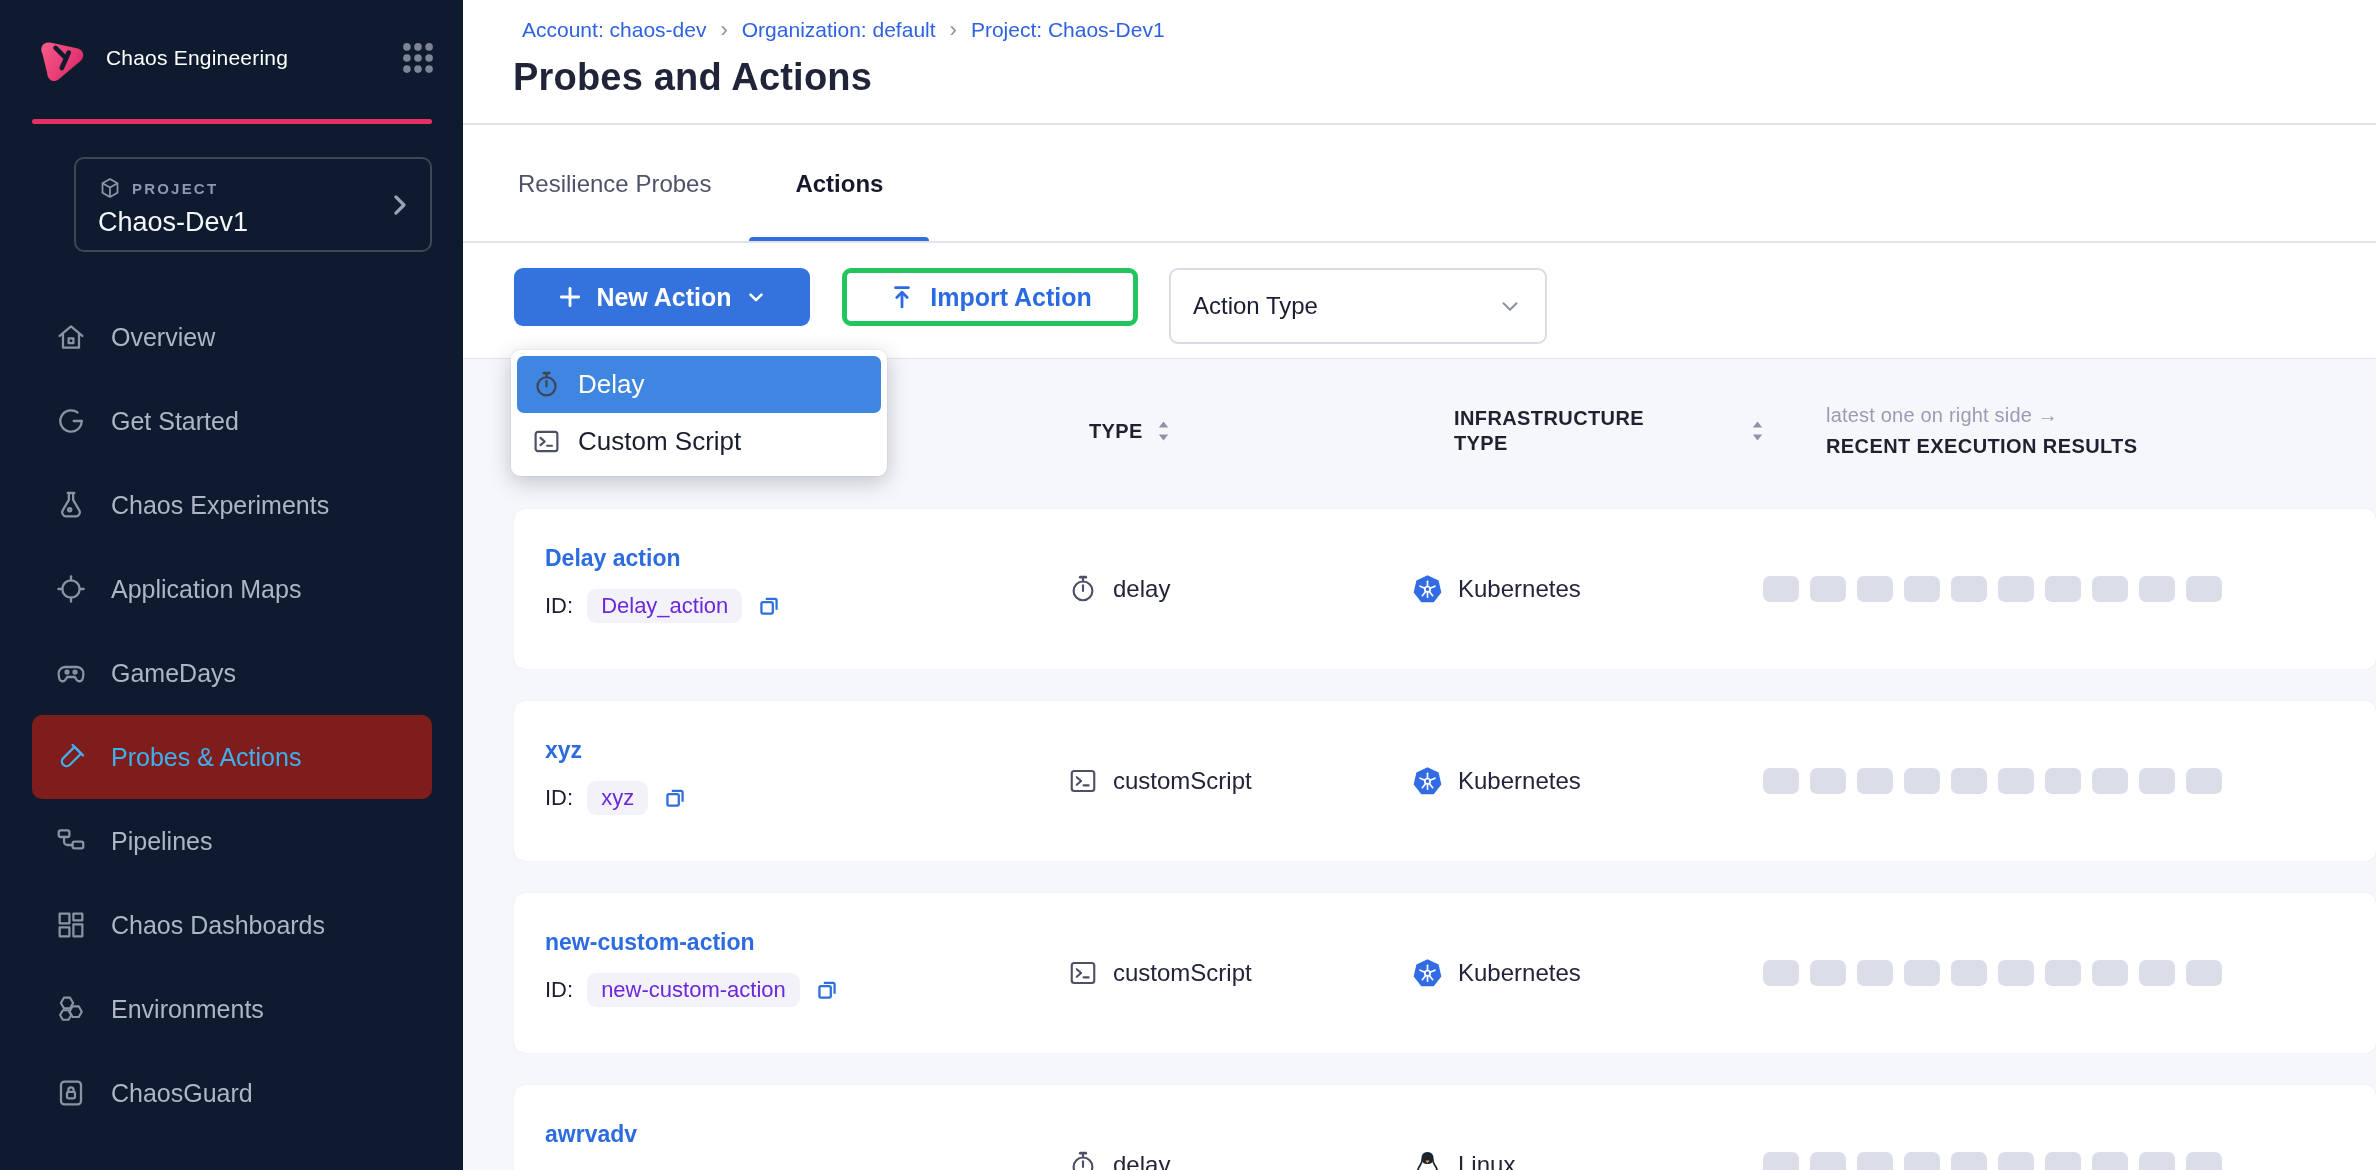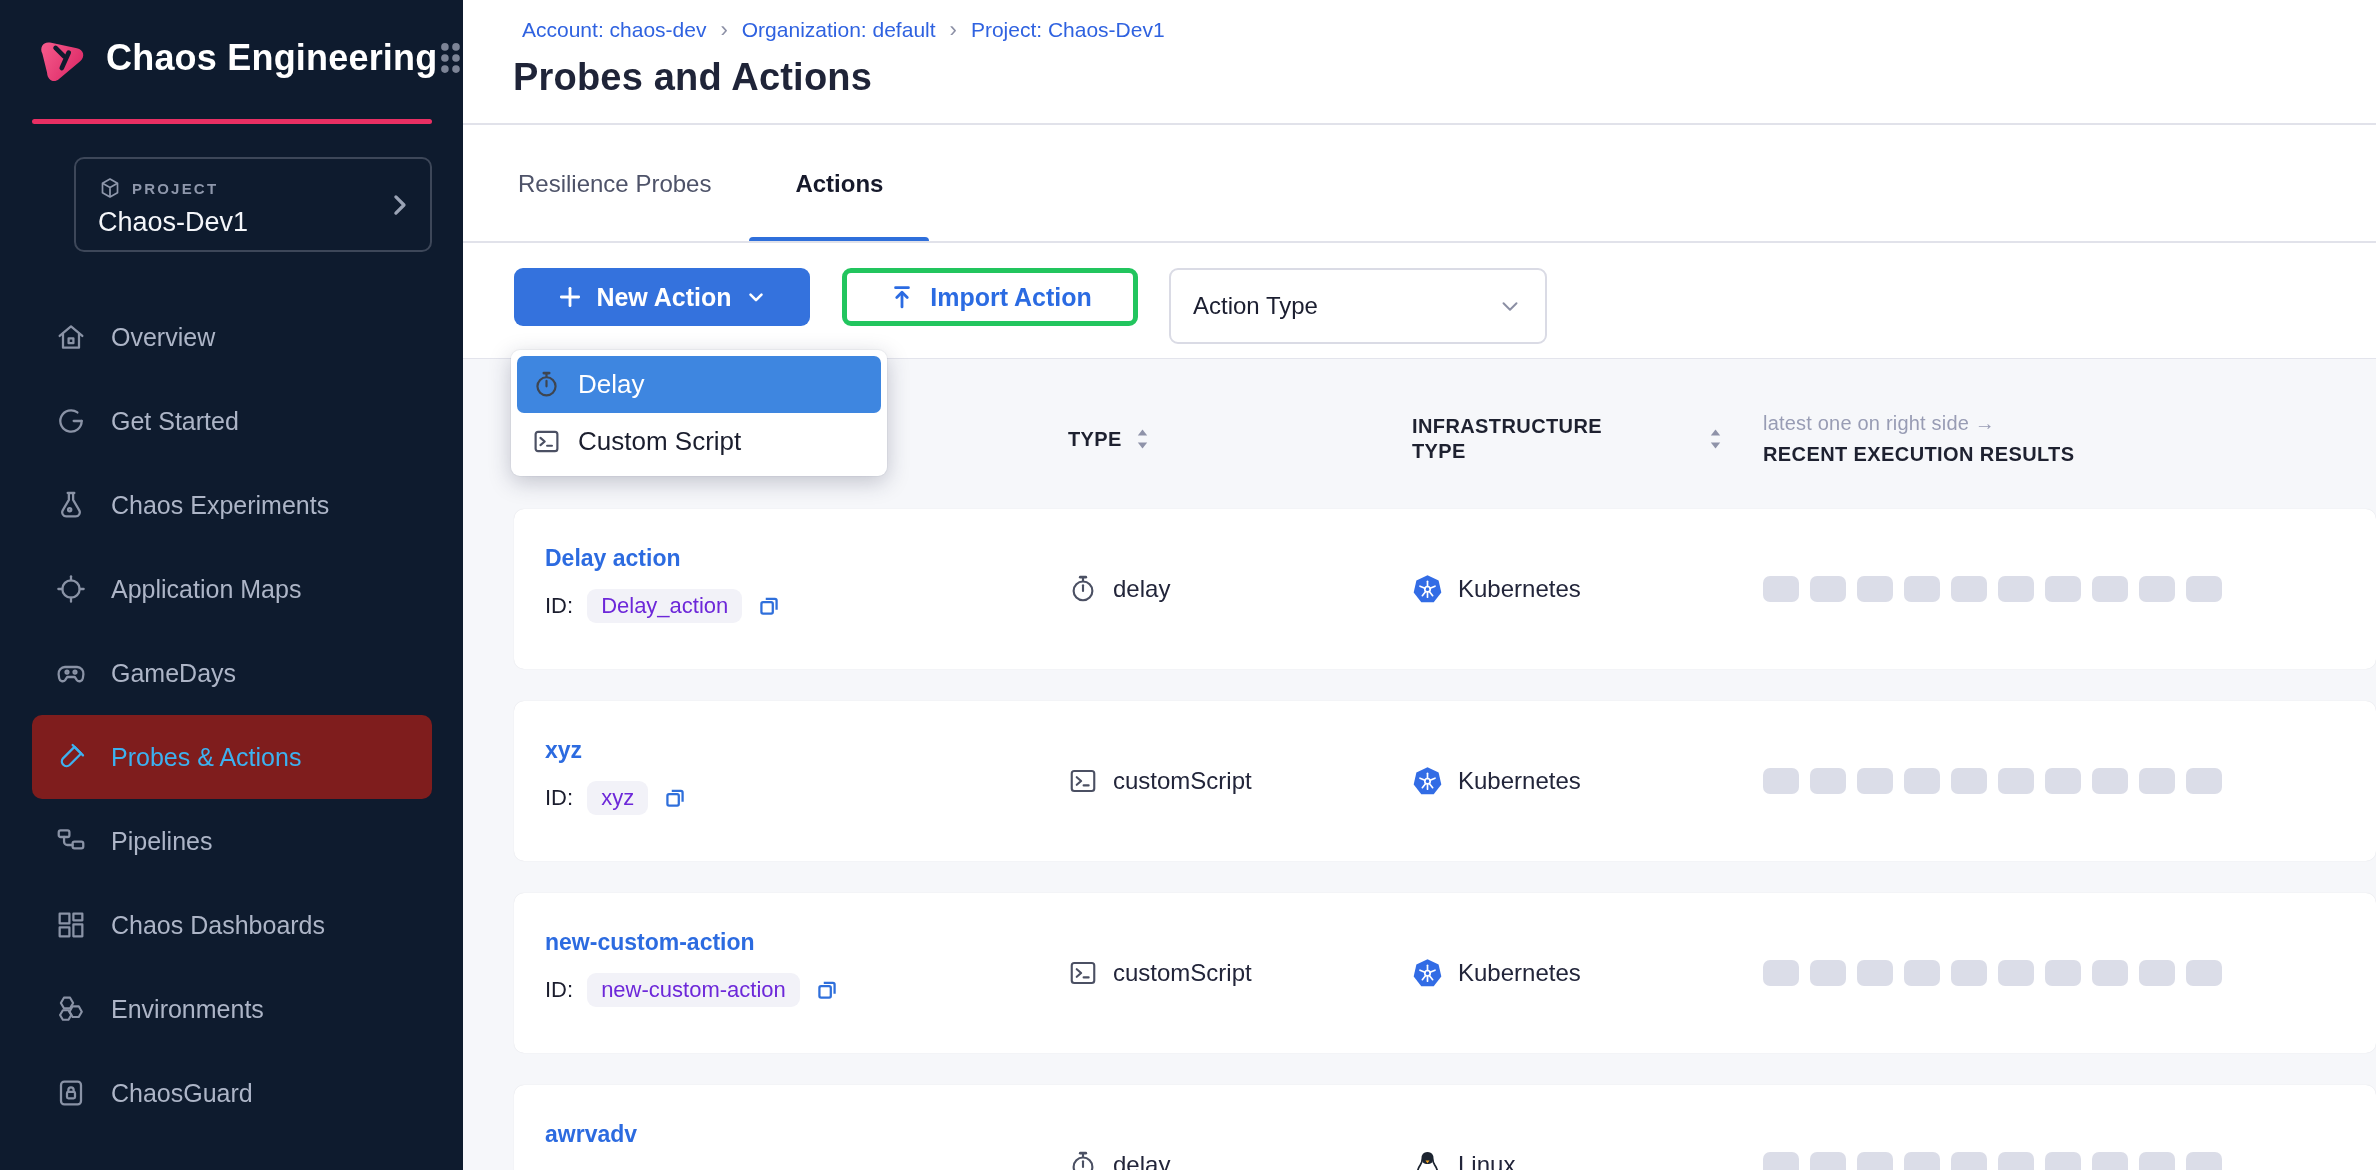--- a/index.html
+++ b/index.html
@@ -3,21 +3,21 @@
 <meta charset="utf-8">
 <style>
   html,body{margin:0;padding:0;overflow:hidden;}
   body{width:2376px;height:1170px;position:relative;background:#fff;
        font-family:"Liberation Sans",sans-serif;-webkit-font-smoothing:antialiased;}
   svg{display:block;}
 
   
   .sidebar{position:absolute;left:0;top:0;width:463px;height:1170px;background:#0E1B2E;}
   .logo-row{position:absolute;left:30px;right:26px;top:22px;height:72px;display:flex;align-items:center;}
-  .app-title{color:#fff;font-size:36px;font-weight:bold;margin-left:14px;letter-spacing:.2px;white-space:nowrap;}
+  .app-title{color:#fff;font-size:21px;font-weight:normal;margin-left:14px;letter-spacing:.2px;white-space:nowrap;}
   .grid-dots{margin-left:auto;cursor:pointer;}
   .pink-bar{position:absolute;left:32px;right:31px;top:119px;height:5px;background:#E82F63;border-radius:3px;}
   .project-card{position:absolute;left:32px;right:31px;top:157px;height:95px;border:2px solid #3D4759;border-radius:10px;box-sizing:border-box;cursor:pointer;margin-left:42px;}
   .project-top{display:flex;align-items:center;gap:10px;margin:17px 0 0 22px;color:#8E97AB;}
   .project-label{font-size:15px;font-weight:bold;letter-spacing:2.2px;}
   .project-name{margin:7px 0 0 22px;color:#F4F6FA;font-size:27px;}
   .project-chev{position:absolute;right:16px;top:50%;transform:translateY(-50%);color:#9AA3B5;}
   .nav{position:absolute;left:32px;right:31px;top:295px;}
   .nav-item{height:84px;display:flex;align-items:center;gap:24px;padding-left:23px;border-radius:10px;
             color:#ADB5C7;font-size:25px;cursor:pointer;white-space:nowrap;}
@@ -43,21 +43,21 @@
            display:flex;align-items:center;justify-content:center;gap:13px;color:#fff;font-size:25px;font-weight:bold;cursor:pointer;}
   .btn-import{position:absolute;left:379px;top:268px;height:58px;width:296px;background:#fff;border:5px solid #22c55e;border-radius:9px;box-sizing:border-box;
            display:flex;align-items:center;justify-content:center;gap:14px;color:#2B6BE2;font-size:25px;font-weight:bold;cursor:pointer;}
   .select{position:absolute;left:706px;top:268px;height:76px;width:378px;background:#fff;border:2px solid #DADBE5;border-radius:9px;box-sizing:border-box;
            display:flex;align-items:center;padding:0 22px;font-size:24px;color:#1B1E30;cursor:pointer;}
   .select .chev{margin-left:auto;color:#8B8FA4;}
 
   
   .content{position:absolute;left:0;right:0;top:358px;bottom:0;background:#F6F7FA;border-top:1px solid #E3E4EC;overflow:hidden;}
   .tgrid{display:grid;grid-template-columns:554px 344px 351px 1fr;}
-  .thead{position:absolute;left:51px;right:0;top:28px;height:104px;align-items:center;}
+  .thead{position:absolute;left:51px;right:0;top:20px;height:104px;align-items:center;gap:21px;}
   .th{display:flex;align-items:center;gap:12px;font-size:20px;font-weight:bold;color:#1E2130;letter-spacing:.4px;}
   .th .wrap{max-width:235px;line-height:1.25;}
   .th-results{display:flex;flex-direction:column;justify-content:center;gap:8px;}
   .hint{font-size:20px;font-weight:normal;color:#989CB4;letter-spacing:.2px;}
   .sort{color:#8F93A9;cursor:pointer;flex:0 0 auto;}
   .rows{position:absolute;left:51px;right:0;top:150px;}
   .card{background:#fff;border-radius:10px;height:160px;margin-bottom:32px;align-items:center;box-shadow:0 0 1px rgba(20,30,60,.15);}
   .name-cell{align-self:start;padding:36px 0 0 31px;}
   .row-name{font-size:23px;font-weight:bold;color:#2C6BE0;cursor:pointer;display:inline-block;}
   .id-row{margin-top:17px;display:flex;align-items:center;gap:14px;font-size:22px;color:#1B1D2E;}

